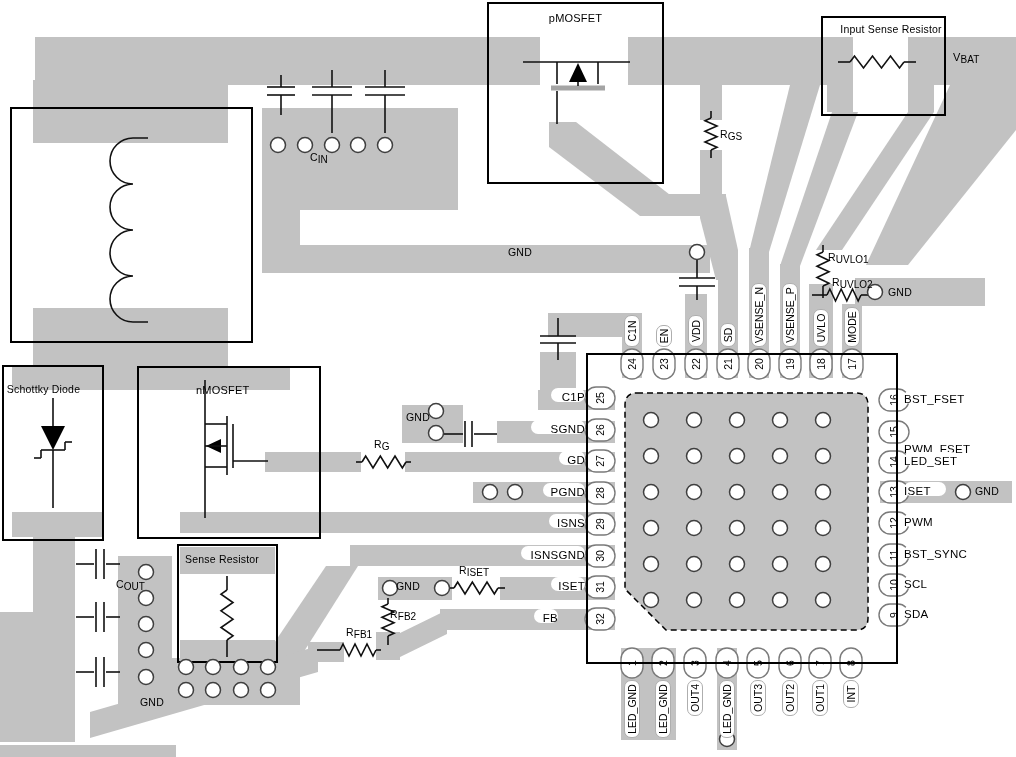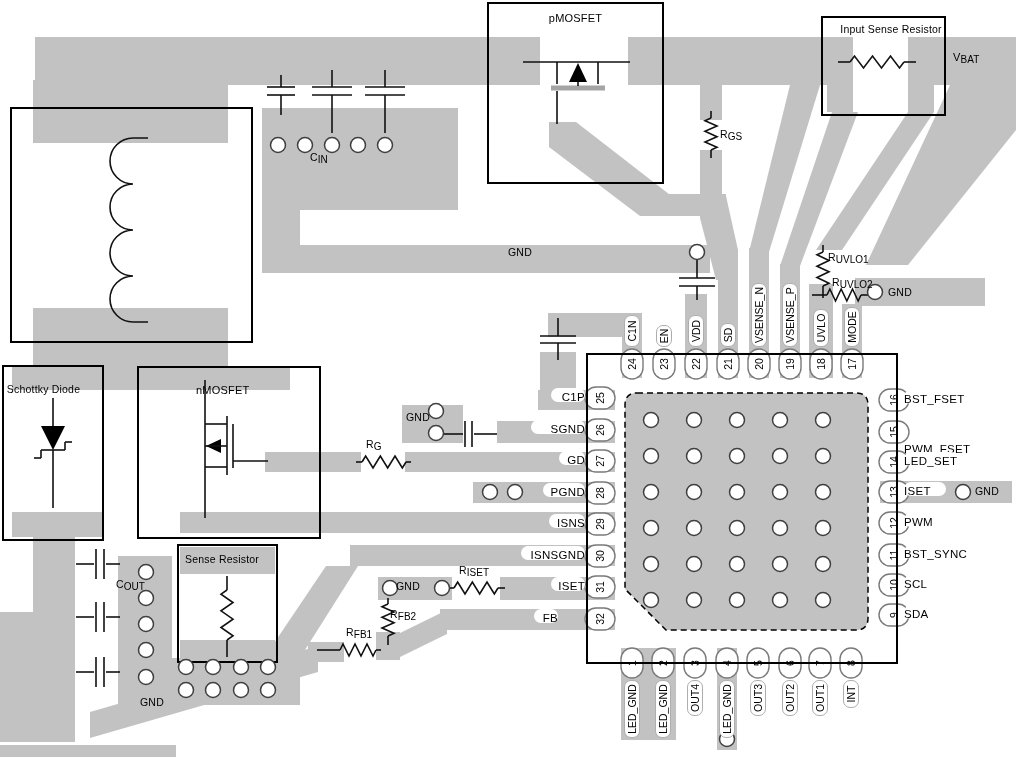--- a/index.html
+++ b/index.html
@@ -299,21 +299,21 @@
   <div class="lbl sm" style="left:888px;top:286px">GND</div>
   <div class="lbl sm" style="left:975px;top:485px">GND</div>
   <div class="lbl sm" style="left:396px;top:580px">GND</div>
   <div class="lbl sm" style="left:140px;top:696px">GND</div>
 
   <div class="lbl sm" style="left:310px;top:151px"><span>C</span><span class="sx">IN</span></div>
   <div class="lbl sm" style="left:116px;top:578px"><span>C</span><span class="sx">OUT</span></div>
   <div class="lbl sm" style="left:720px;top:128px"><span>R</span><span class="sx">GS</span></div>
   <div class="lbl sm" style="left:828px;top:251px"><span>R</span><span class="sx">UVLO1</span></div>
   <div class="lbl sm" style="left:832px;top:276px"><span>R</span><span class="sx">UVLO2</span></div>
-  <div class="lbl sm" style="left:366px;top:438px"><span>R</span><span class="sx">G</span></div>
+  <div class="lbl sm" style="left:374px;top:438px"><span>R</span><span class="sx">G</span></div>
   <div class="lbl sm" style="left:459px;top:564px"><span>R</span><span class="sx">ISET</span></div>
   <div class="lbl sm" style="left:346px;top:626px"><span>R</span><span class="sx">FB1</span></div>
   <div class="lbl sm" style="left:390px;top:608px"><span>R</span><span class="sx">FB2</span></div>
 
   <div id="pin-texts">
       <div class="pnum" style="left:620px;top:357px">24</div>
       <div class="vpill" style="left:624px;top:347px;width:30px">C1N</div>
       <div class="pnum" style="left:652px;top:357px">23</div>
       <div class="vpill" style="left:656px;top:347px;width:20px">EN</div>
       <div class="pnum" style="left:684px;top:357px">22</div>

